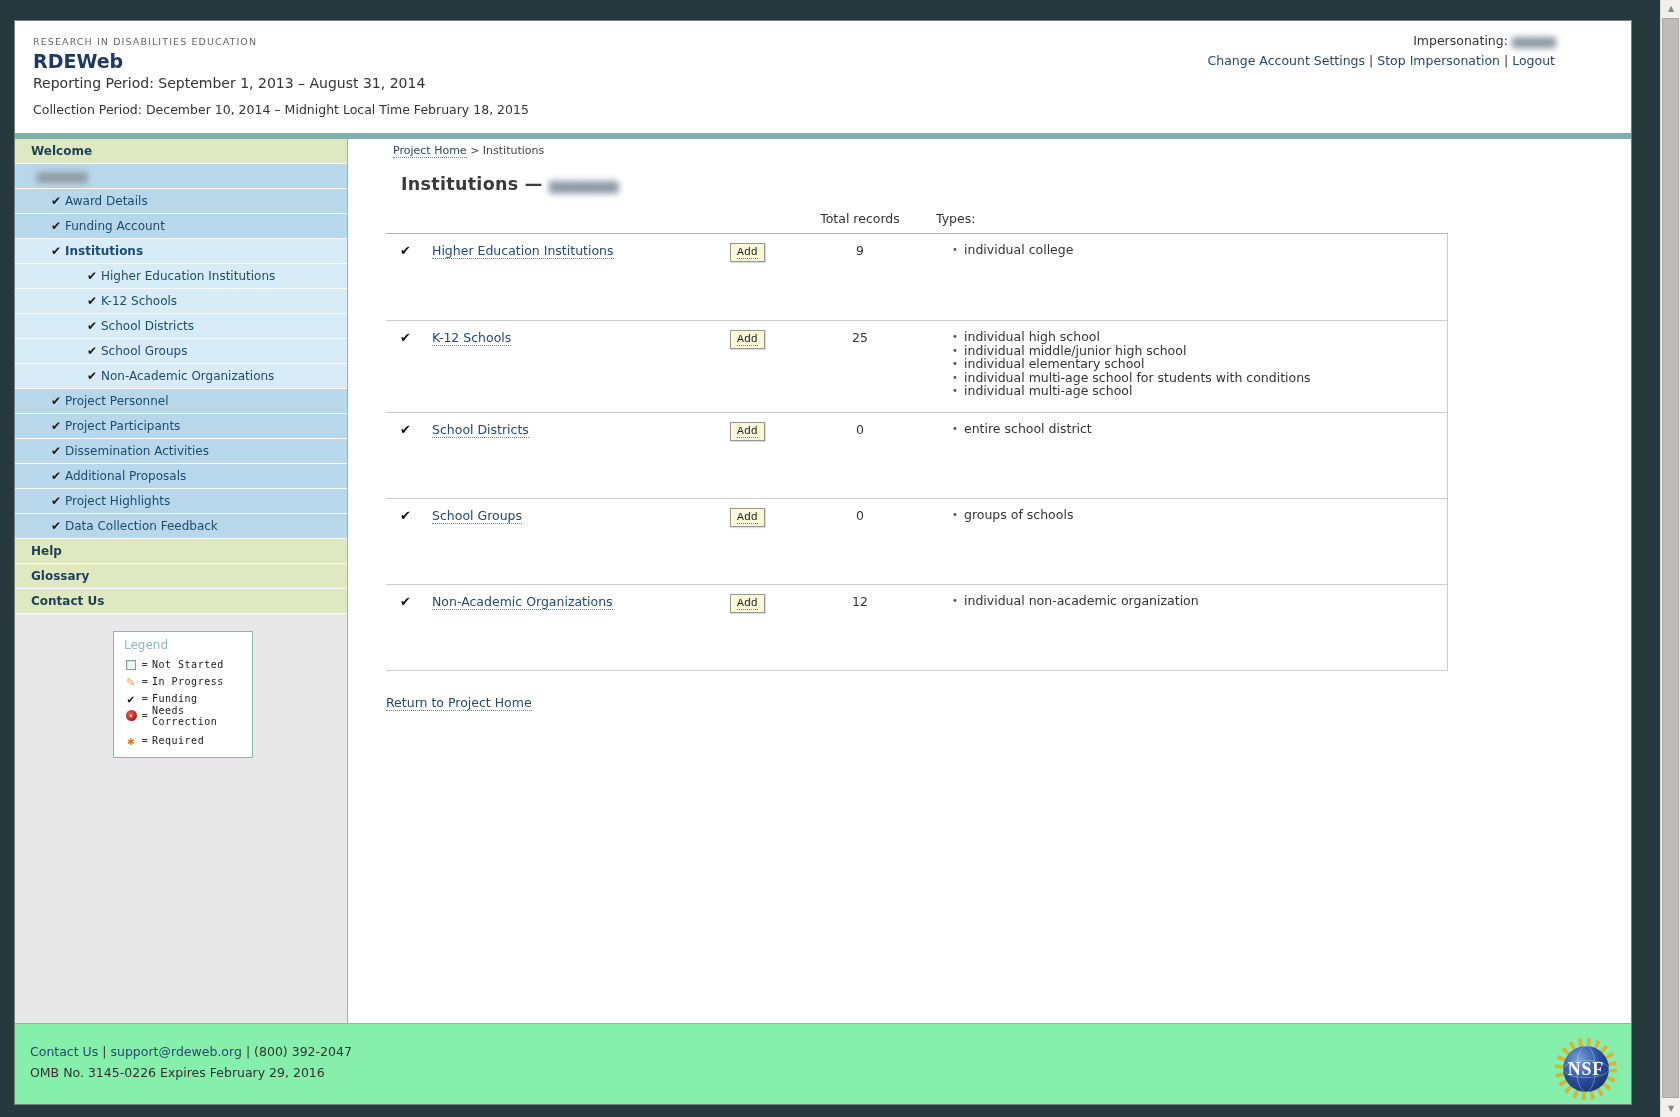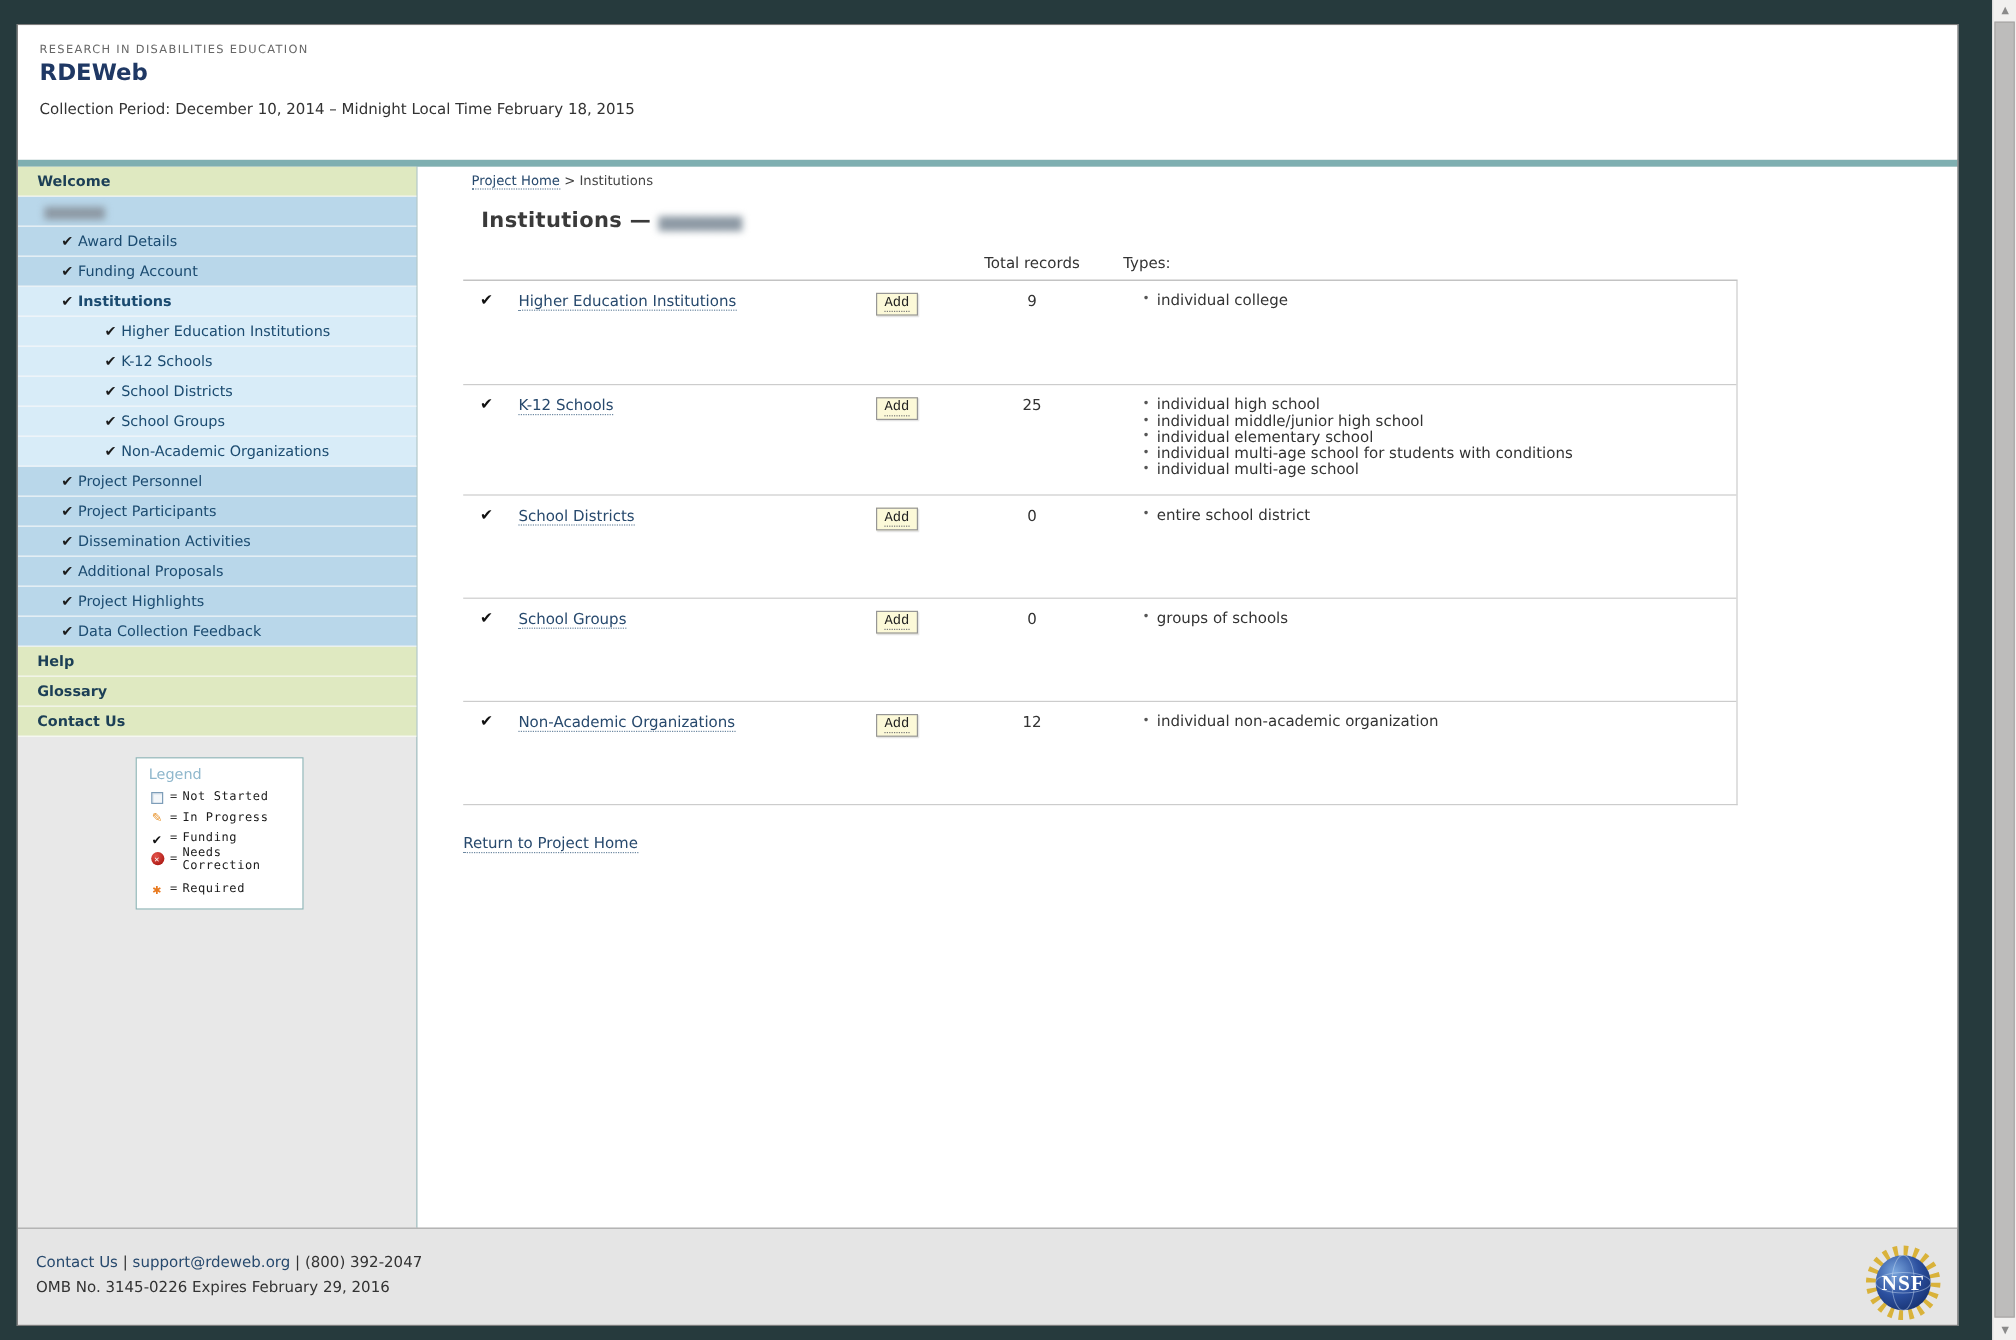--- a/index.html
+++ b/index.html
@@ -5,21 +5,21 @@
   * { box-sizing: border-box; margin: 0; padding: 0; }
   html,body { width:1680px; height:1117px; }
   body {
     font-family: "DejaVu Sans", "Liberation Sans", sans-serif;
     background:#263a3d; position:relative; overflow:hidden; color:#333;
   }
   #page { position:absolute; inset:0; }
 
   
   .paper { position:absolute; left:14px; top:20px; width:1618px; height:1085px;
-           background:#e5e5e5; border:1px solid #7c7c7c; }
+           background:#86efac; border:1px solid #7c7c7c; }
 
   
   .hdr { position:relative; height:112px; background:#fff; }
   .brand { padding:15px 0 0 18px; }
   .eyebrow { font-size:9.5px; letter-spacing:1.1px; color:#666; }
   .appname { font-size:19px; font-weight:bold; color:#1f3864; margin-top:3px; }
   .period { font-size:14px; color:#333; margin-top:3px; }
   .collection { font-size:12.5px; color:#333; margin-top:11px; }
   .account { position:absolute; top:10px; right:76px; text-align:right; line-height:20px; font-size:12.5px; }
   .account a { color:#27496d; text-decoration:none; cursor:pointer; }
@@ -104,21 +104,31 @@
 </head>
 <body>
 
 <div id="page">
   <div class="paper">
 
     <div class="hdr">
       <div class="brand">
         <div class="eyebrow">RESEARCH IN DISABILITIES EDUCATION</div>
         <div class="appname">RDEWeb</div>
+        <div class="period">Reporting Period: September 1, 2013 – August 31, 2014</div>
         <div class="collection">Collection Period: December 10, 2014 – Midnight Local Time February 18, 2015</div>
+      </div>
+      <div class="account">
+        <div>
+          <span>Impersonating:</span>
+          <span class="masked">▆▆▆▆▆</span>
+        </div>
+        <div>
+          <a>Change Account Settings</a><span class="sep">|</span><a>Stop Impersonation</a><span class="sep">|</span><a>Logout</a>
+        </div>
       </div>
     </div>
 
     <div class="tealbar"></div>
 
     <div class="content">
       <div class="sidebar">
         <div id="sidebar-nav">
             <div class="nav-item green ind0 bold"><span>Welcome</span></div>
             <div class="nav-item blue ind1 maskrow"><span class="masked">▆▆▆▆▆▆</span></div>

